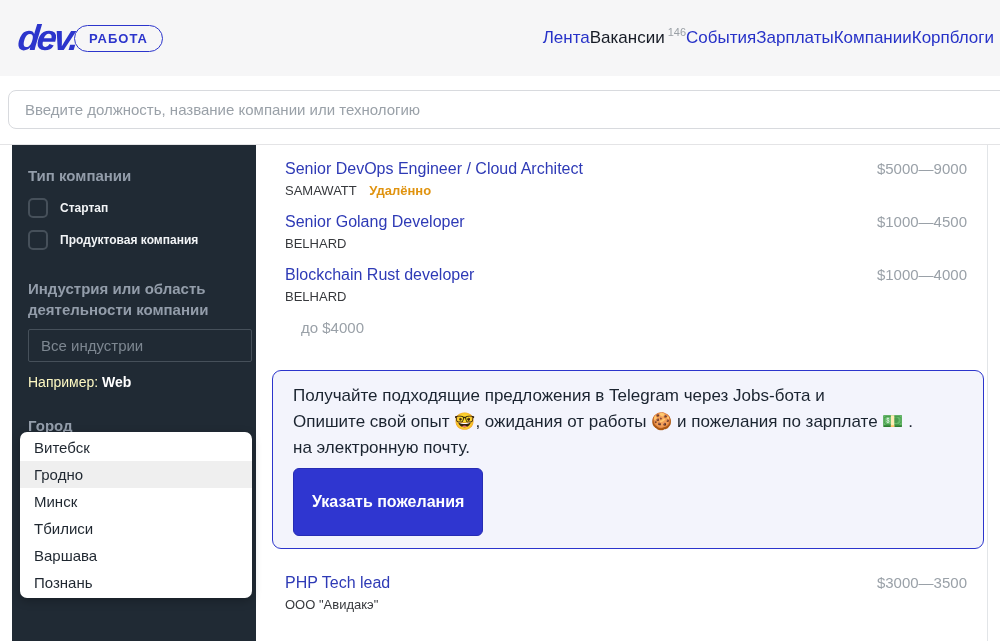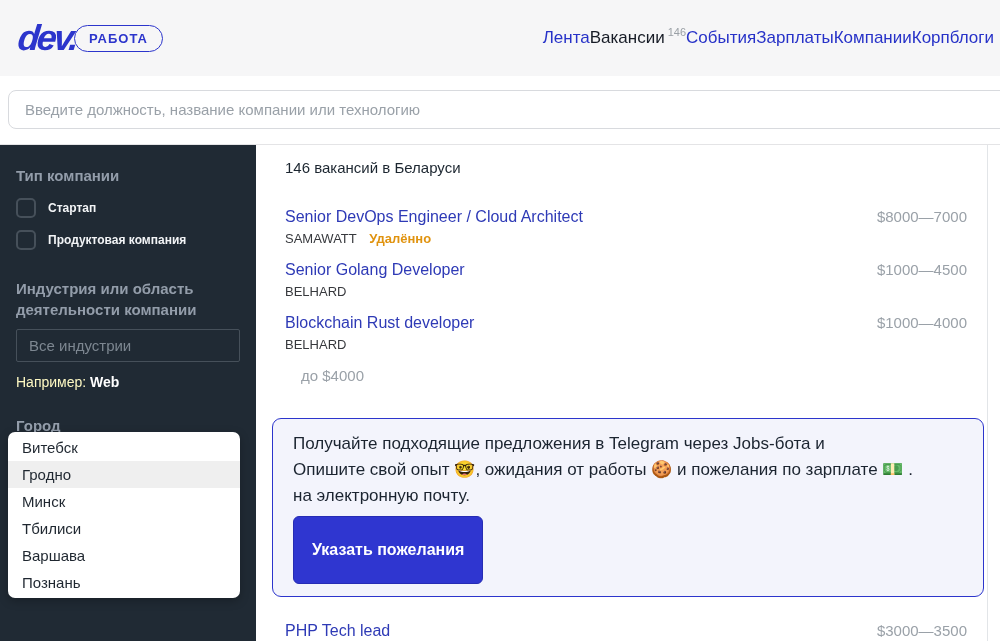--- a/index.html
+++ b/index.html
@@ -22,21 +22,21 @@
 
   
   .search-section { position:absolute; top:76px; left:0; width:1000px; height:69px;
     background:#fff; border-bottom:1px solid #e4e4e6; }
   .search-input { position:absolute; left:8px; top:14px; width:1020px; height:39px;
     border:1px solid #d8dade; border-radius:8px; padding:0 16px; font-size:15px;
     color:#30343a; background:#fff; outline:none; font-family:"Liberation Sans", sans-serif; }
   .search-input::placeholder { color:#9aa1a8; }
 
   
-  .sidebar { position:absolute; top:145px; left:0; width:256px; height:496px;
+  .sidebar { position:absolute; top:145px; left:12px; width:256px; height:496px;
     background:#202a34; color:#f2f4f6; padding:20px 22px 0 16px; }
   .f-label { color:#939daa; font-size:15px; font-weight:700; line-height:21px; }
   .cb-row { display:flex; align-items:center; gap:12px; margin-top:12px; cursor:pointer; }
   .cb-box { width:20px; height:20px; border:2px solid #46505a; border-radius:5px;
     background:transparent; flex:0 0 auto; }
   .cb-label { font-size:12px; font-weight:700; color:#f2f4f6; }
   .dk-input { width:224px; height:33px; background:transparent; border:1px solid #46505a;
     border-radius:2px; color:#e8ebee; font-size:15px; padding:0 12px; outline:none;
     font-family:"Liberation Sans", sans-serif; }
   .dk-input::placeholder { color:#7d8791; }
@@ -134,31 +134,30 @@
       <div class="dd-item">Минск</div>
       <div class="dd-item">Тбилиси</div>
       <div class="dd-item">Варшава</div>
       <div class="dd-item">Познань</div>
     </div>
   </div>
 
   <div class="main">
     <div class="main-inner">
 
-      <div class="results-count">146 вакансий в Беларуси</div>
 
       <div class="job-row">
         <div class="job-main">
           <span class="job-title">Senior DevOps Engineer / Cloud Architect</span>
           <div class="job-meta">
             <span class="job-company">SAMAWATT</span>
             <span class="job-remote">Удалённо</span>
           </div>
         </div>
-        <div class="job-salary">$8000—7000</div>
+        <div class="job-salary">$5000—9000</div>
       </div>
 
       <div class="job-row">
         <div class="job-main">
           <span class="job-title">Senior Golang Developer</span>
           <div class="job-meta">
             <span class="job-company">BELHARD</span>
             <span class="job-remote"></span>
           </div>
         </div>

